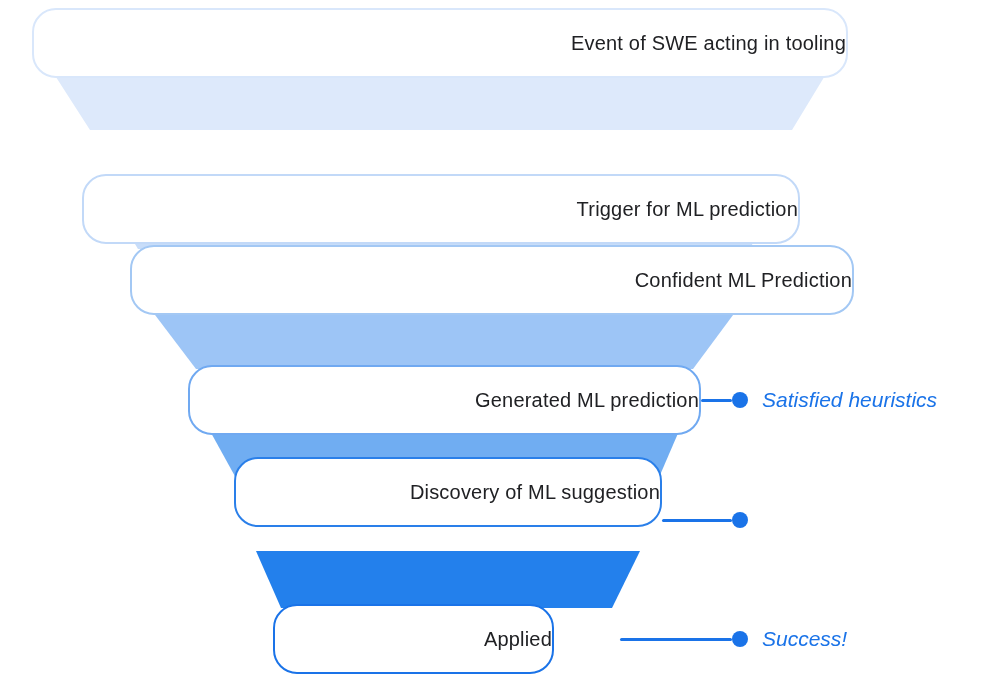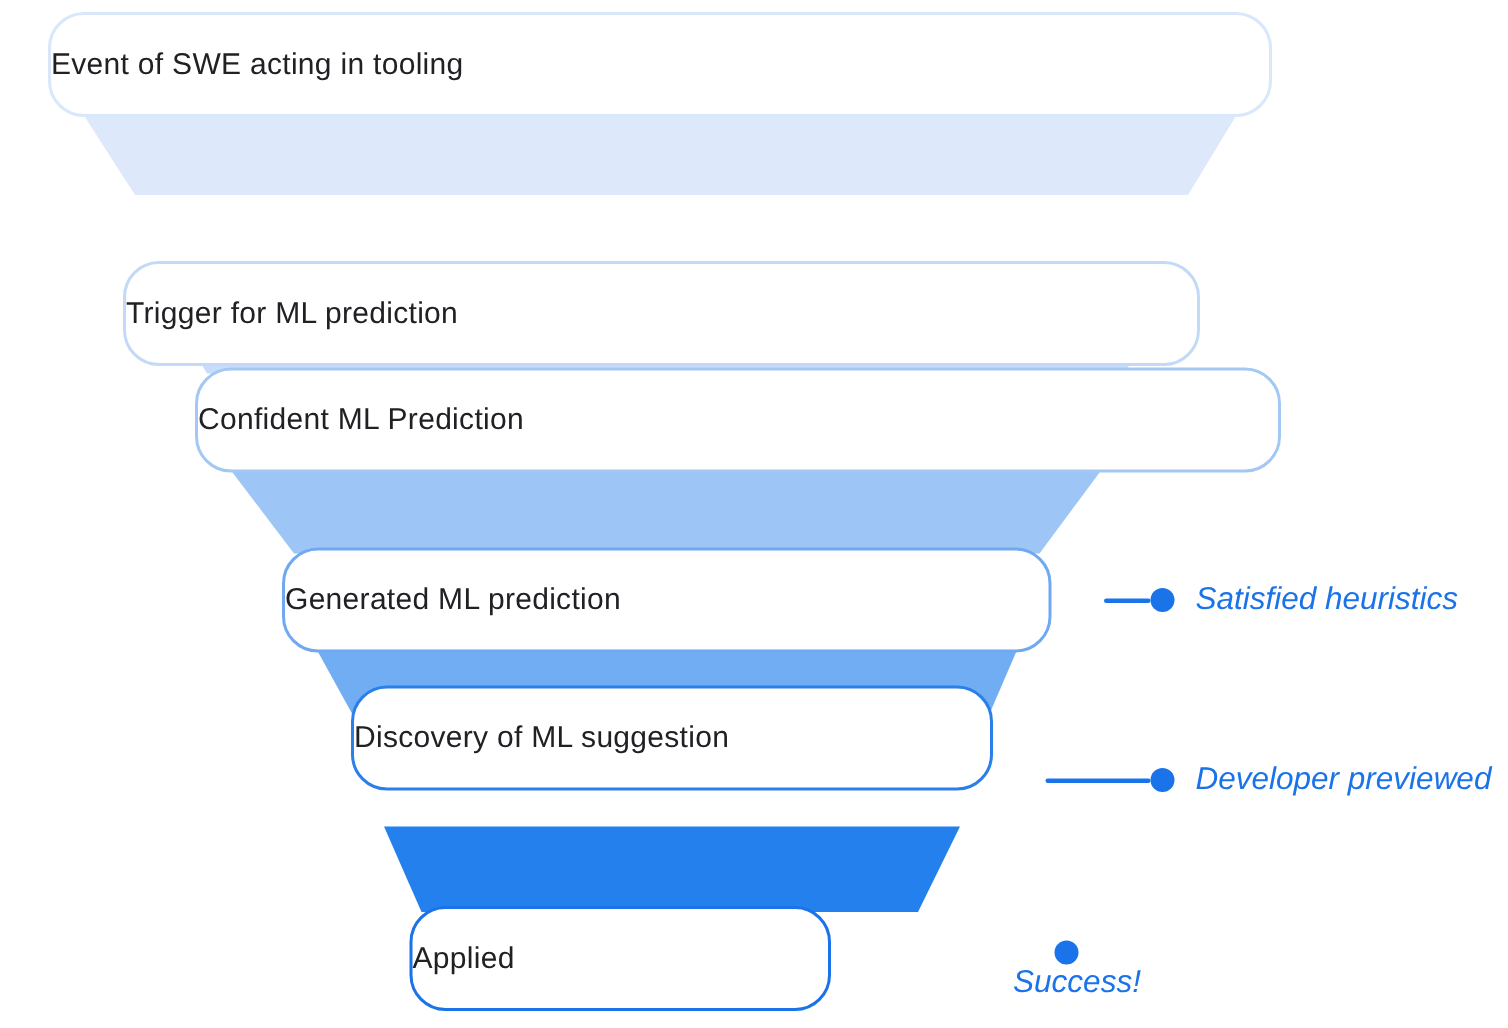--- a/index.html
+++ b/index.html
@@ -19,41 +19,40 @@
   }
   .box {
     position: absolute;
     height: 70px;
     background: #ffffff;
     border: 2px solid #c2d9f8;
     border-radius: 24px;
     box-sizing: border-box;
     display: flex;
     align-items: center;
-    justify-content: flex-start;
+    justify-content: flex-end;
   }
   .box span {
     font-size: 20px;
     color: #202124;
     letter-spacing: 0.2px;
     white-space: nowrap;
   }
   .r0 { left: 32px;  top: 8px;   width: 816px; }
   .r1 { left: 82px;  top: 126px; width: 718px; }
   .r2 { left: 130px; top: 245px; width: 724px; }
   .r3 { left: 188px; top: 365px; width: 513px; }
   .r4 { left: 234px; top: 457px; width: 428px; }
   .r5 { left: 273px; top: 604px; width: 281px; }
   .callout {
     position: absolute;
     height: 24px;
     display: flex;
     align-items: center;
     color: #1a73e8;
-    padding-left: 35px;
   }
   .c3 { left: 701px; top: 388px; }
   .c4 { left: 662px; top: 508px; }
   .c5 { left: 620px; top: 627px; }
   .callout .line {
     display: block;
     height: 3px;
     background: currentColor;
     border-radius: 2px;
   }
@@ -108,21 +107,20 @@
   </div>
 
   <div class="callout c3" style="color: rgb(26, 115, 232);">
     <span class="line"></span>
     <span class="dot"></span>
     <span class="ann-text">Satisfied heuristics</span>
   </div>
   <div class="callout c4" style="color: rgb(26, 115, 232);">
     <span class="line"></span>
     <span class="dot"></span>
-    <span class="ann-text">Developer previewed</span>
   </div>
-  <div class="callout c5" style="color: rgb(26, 115, 232); flex-direction: column;">
+  <div class="callout c5" style="color: rgb(26, 115, 232);">
     <span class="line"></span>
     <span class="dot"></span>
     <span class="ann-text">Success!</span>
   </div>
 
 </div>
 
 </body></html>

